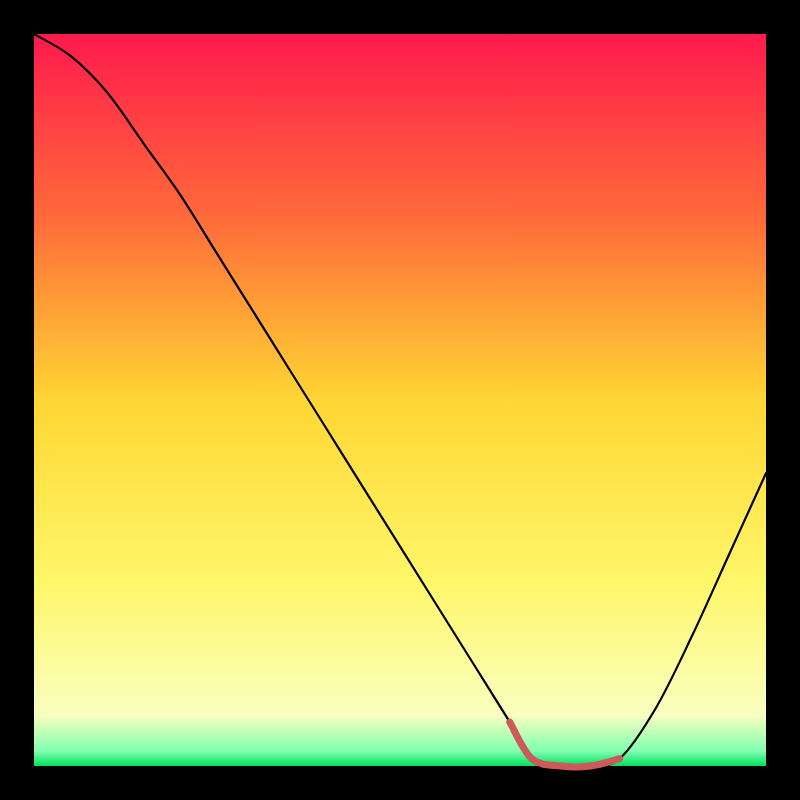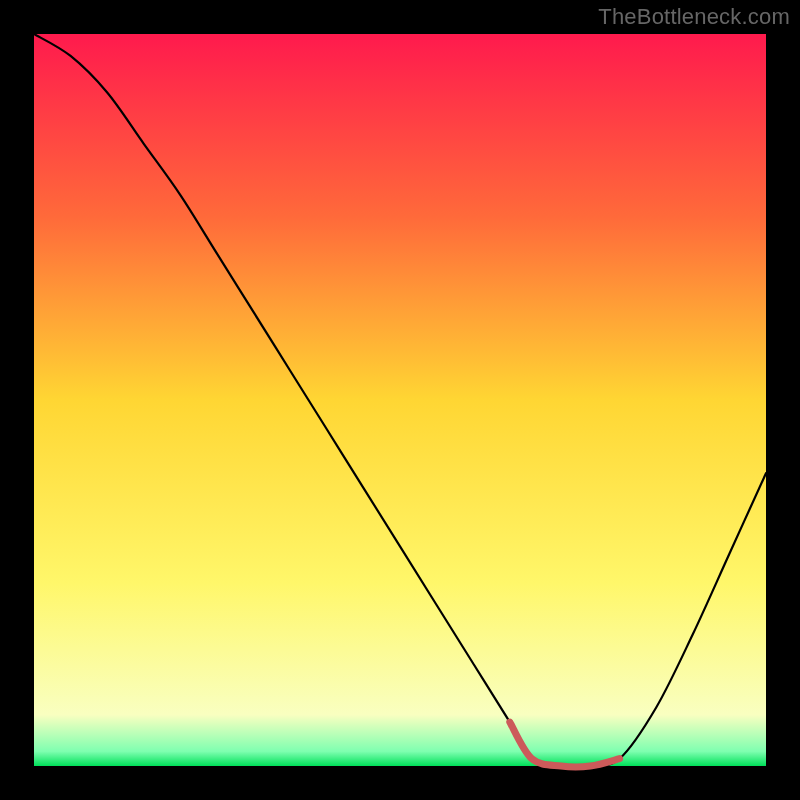--- a/index.html
+++ b/index.html
@@ -33,21 +33,20 @@
     width: 800px;
     height: 800px;
     display: block;
   }
 </style>
 </head>
 <body>
 
 <div class="chart-wrap">
 
-  <div class="attribution">TheBottleneck.com</div>
 
   <svg class="plot" viewBox="0 0 800 800" preserveAspectRatio="none">
     <defs>
       <linearGradient id="bg-grad" x1="0" y1="0" x2="0" y2="1">
           <stop offset="0%" stop-color="#ff1a4d"></stop>
           <stop offset="25%" stop-color="#ff6a3a"></stop>
           <stop offset="50%" stop-color="#ffd633"></stop>
           <stop offset="75%" stop-color="#fff76a"></stop>
           <stop offset="93%" stop-color="#f9ffc0"></stop>
           <stop offset="98%" stop-color="#7fffb0"></stop>

